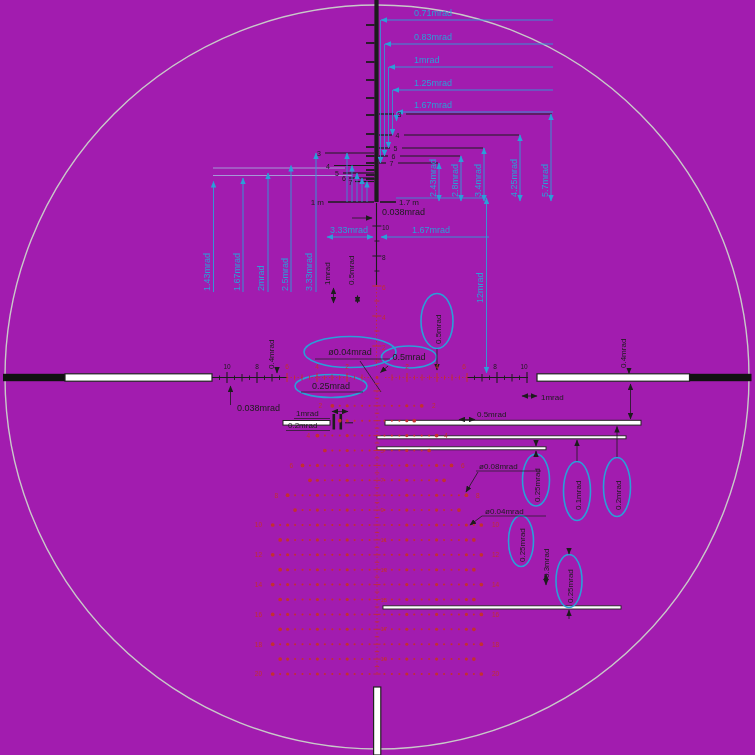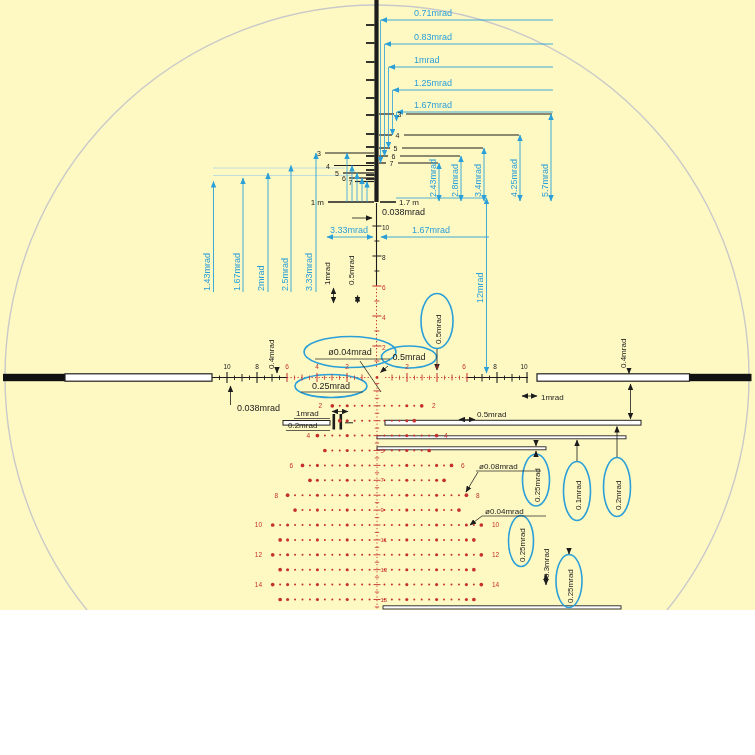--- a/index.html
+++ b/index.html
@@ -1,16 +1,16 @@
 <!DOCTYPE html>
 <html><head>
 <meta charset="utf-8">
 <style>
   html,body{margin:0;padding:0;background:#ffffff;}
-  #stage{position:relative;width:755px;height:610px;background:#fef9c3;overflow:hidden;
+  #stage{position:relative;width:755px;height:755px;background:#a21caf;overflow:hidden;
          font-family:"Liberation Sans", sans-serif;}
   svg text{font-family:"Liberation Sans", sans-serif;}
   .dimtxt{fill:#2b9fd8;font-size:9px;}
   .blktxt{fill:#1c1c1c;font-size:9px;}
   .blk8{fill:#1c1c1c;font-size:8px;}
   .num7{fill:#1c1c1c;font-size:7px;}
   .rnum{fill:#c43030;font-size:6.5px;}
   .knum{fill:#1c1c1c;font-size:6.5px;}
 </style>
 </head>

